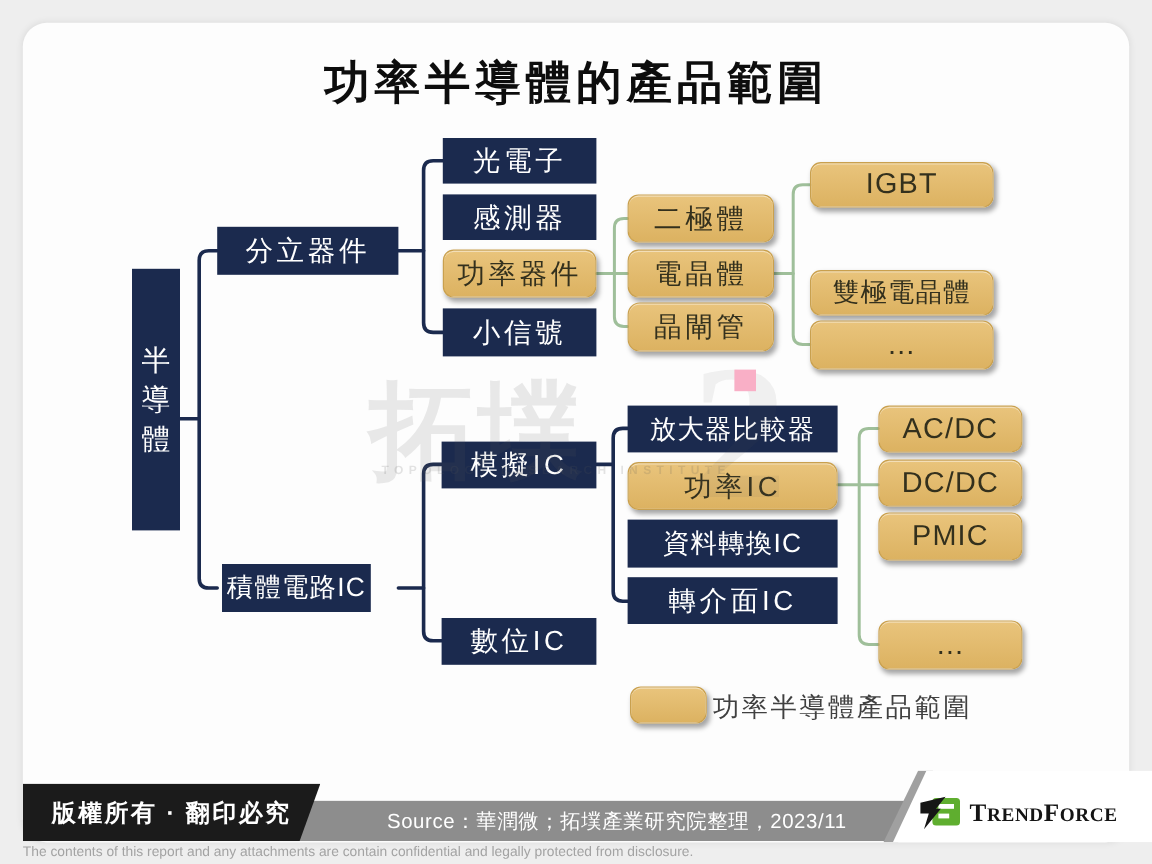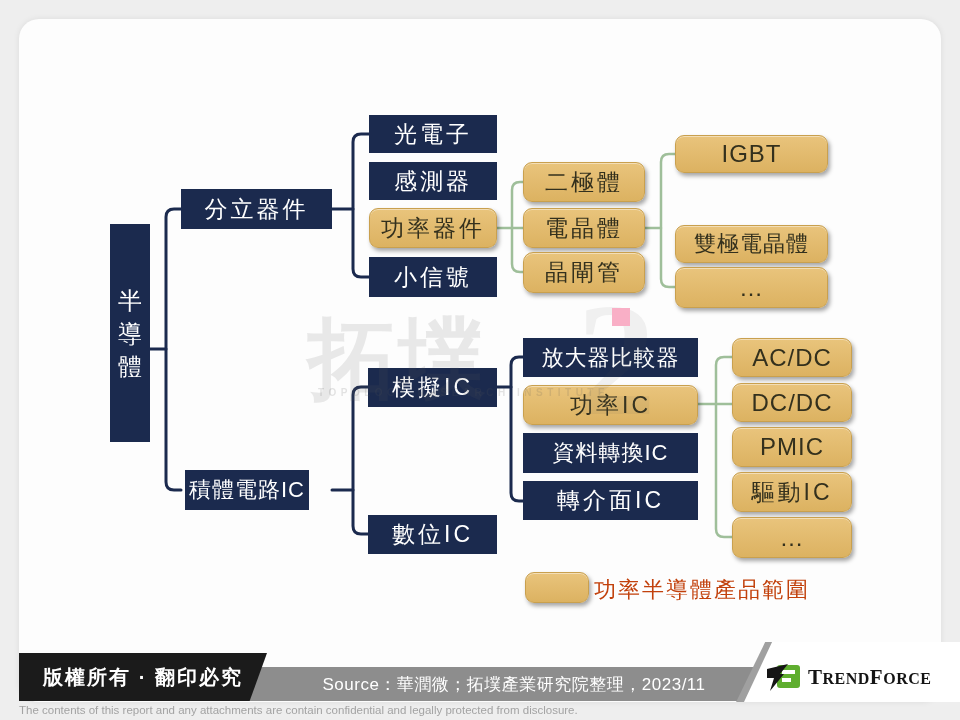--- a/index.html
+++ b/index.html
@@ -32,21 +32,21 @@
   .wm-cjk{left:308px;top:300px;font-size:88px;color:rgba(90,90,90,0.13);letter-spacing:2px;}
   .wm-glyph{left:576px;top:268px;font-size:160px;color:rgba(90,90,90,0.08);
             font-family:"Liberation Serif", serif;}
   .wm-latin{left:318px;top:387px;font-size:10px;letter-spacing:4.5px;color:rgba(90,90,90,0.16);}
 
   .pink-marker{position:absolute;left:612px;top:308px;width:18px;height:18px;
                background:#f9afc6;z-index:5;}
 
   .legend-swatch{position:absolute;left:525px;top:572px;width:64px;height:31px;z-index:3;}
   .legend-label{position:absolute;left:594px;top:575px;font-size:22px;letter-spacing:2px;
-                color:#c2410c;z-index:3;}
+                color:#404040;z-index:3;}
 
   .footer-black{position:absolute;left:19px;top:653px;width:248px;height:48px;
                 background:#1b1b1b;clip-path:polygon(0 0,100% 0,93% 100%,0 100%);
                 display:flex;align-items:center;justify-content:center;z-index:7;}
   .footer-black span{color:#fff;font-weight:bold;font-size:20px;letter-spacing:2px;}
   .footer-gray{position:absolute;left:236px;top:667px;width:556px;height:34px;
                background:#8d8d8d;clip-path:polygon(3.2% 0,100% 0,96.8% 100%,0 100%);
                display:flex;align-items:center;justify-content:center;z-index:6;}
   .footer-gray span{color:#ffffff;font-size:17px;letter-spacing:0.5px;}
   .logo-stripe{position:absolute;left:726px;top:642px;width:56px;height:60px;background:#a0a0a0;
@@ -60,20 +60,21 @@
   .logo-text .small{font-size:16px;}
   .disclaimer{position:absolute;left:19px;top:704px;font-size:11.5px;color:#a3a3a3;z-index:7;}
 </style>
 </head>
 <body>
 
 <div id="stage">
 
   <div class="card"></div>
 
+  <div class="title">功率半導體的產品範圍</div>
 
   <svg class="connectors" width="960" height="720" viewBox="0 0 960 720">
     <g stroke="#1b2a4e" stroke-width="3" fill="none" stroke-linecap="round">
       <path d="M150 349 H166"></path>
       <path d="M181 209 H174 Q166 209 166 217 V482 Q166 490 174 490 H181"></path>
       <path d="M332 209 H353"></path>
       <path d="M369 134 H361 Q353 134 353 142 V269 Q353 277 361 277 H369"></path>
       <path d="M332 490 H353"></path>
       <path d="M368 387 H361 Q353 387 353 395 V526 Q353 534 361 534 H368"></path>
       <path d="M497 387 H511"></path>
@@ -155,23 +156,20 @@
 
   <div class="node tan latin" style="left:732px;top:338px;width:120px;height:39px;">
     <span>AC/DC</span>
   </div>
   <div class="node tan latin" style="left:732px;top:383px;width:120px;height:39px;">
     <span>DC/DC</span>
   </div>
   <div class="node tan latin" style="left:732px;top:427px;width:120px;height:40px;">
     <span>PMIC</span>
   </div>
-  <div class="node tan cjk" style="left:732px;top:472px;width:120px;height:40px;">
-    <span>驅動IC</span>
-  </div>
   <div class="node tan latin" style="left:732px;top:517px;width:120px;height:41px;">
     <span>…</span>
   </div>
 
   <div class="watermark wm-cjk">拓墣</div>
   <div class="watermark wm-glyph">2</div>
   <div class="watermark wm-latin">TOPOLOGY RESEARCH INSTITUTE</div>
 
   <div class="pink-marker"></div>
 

